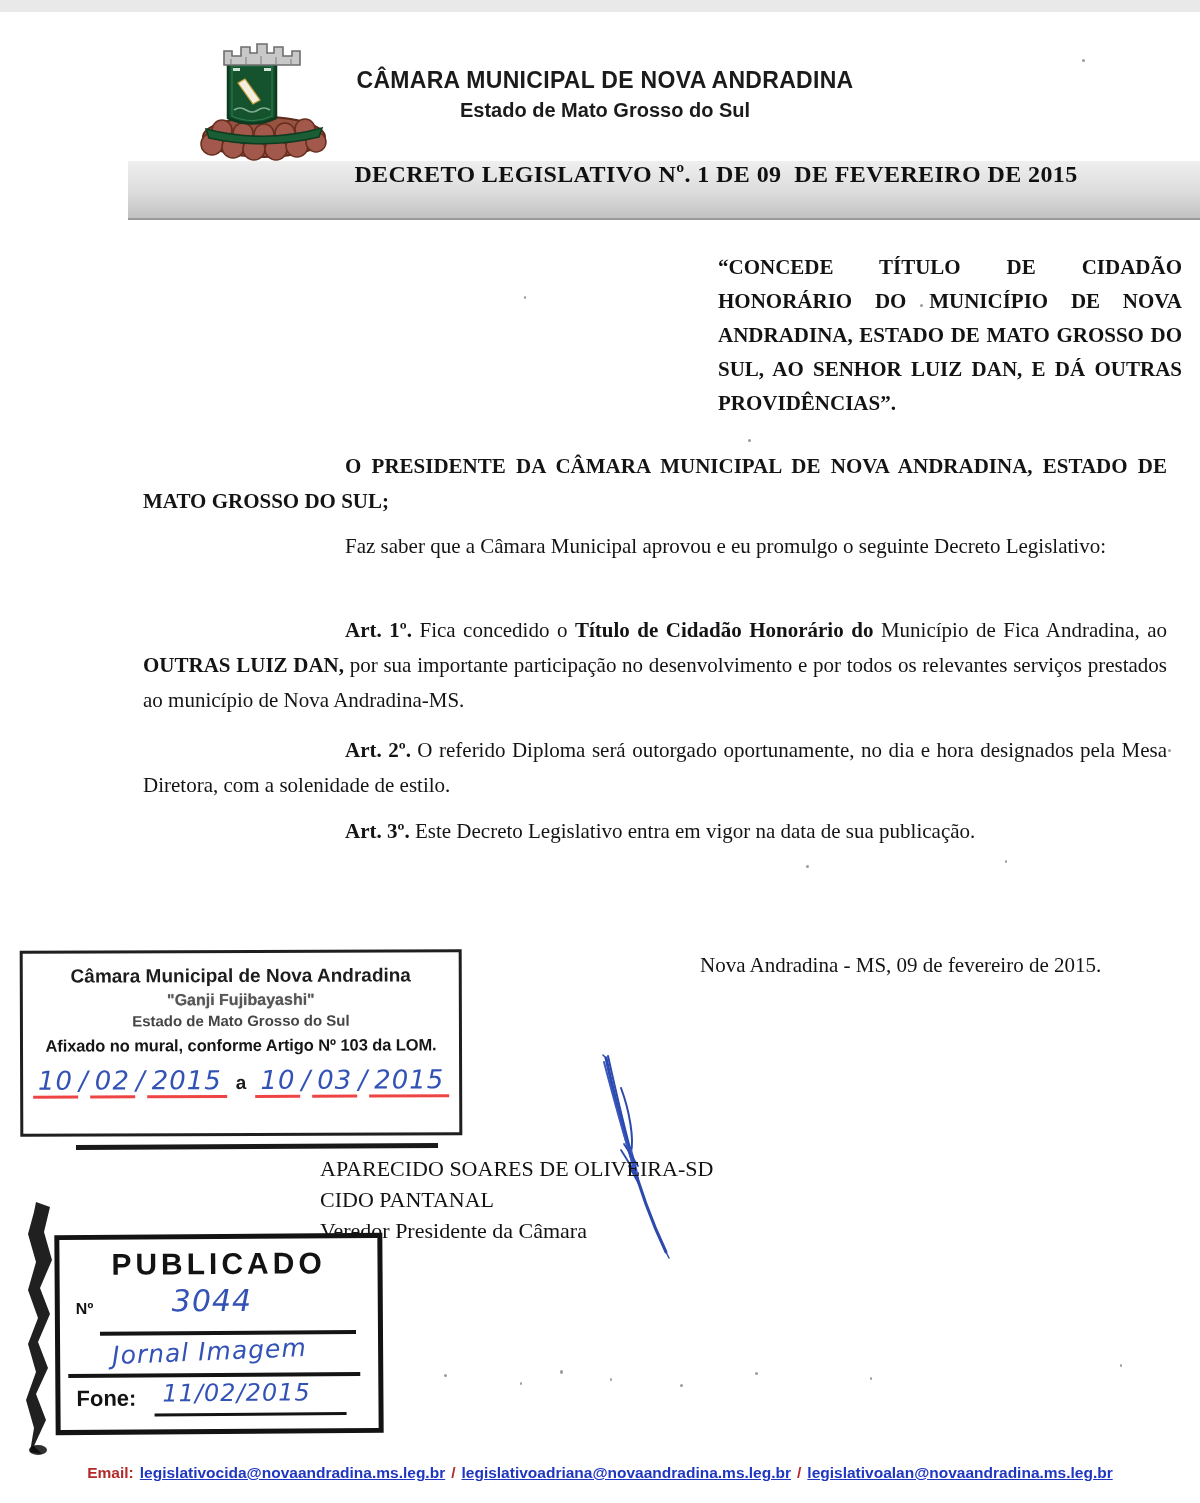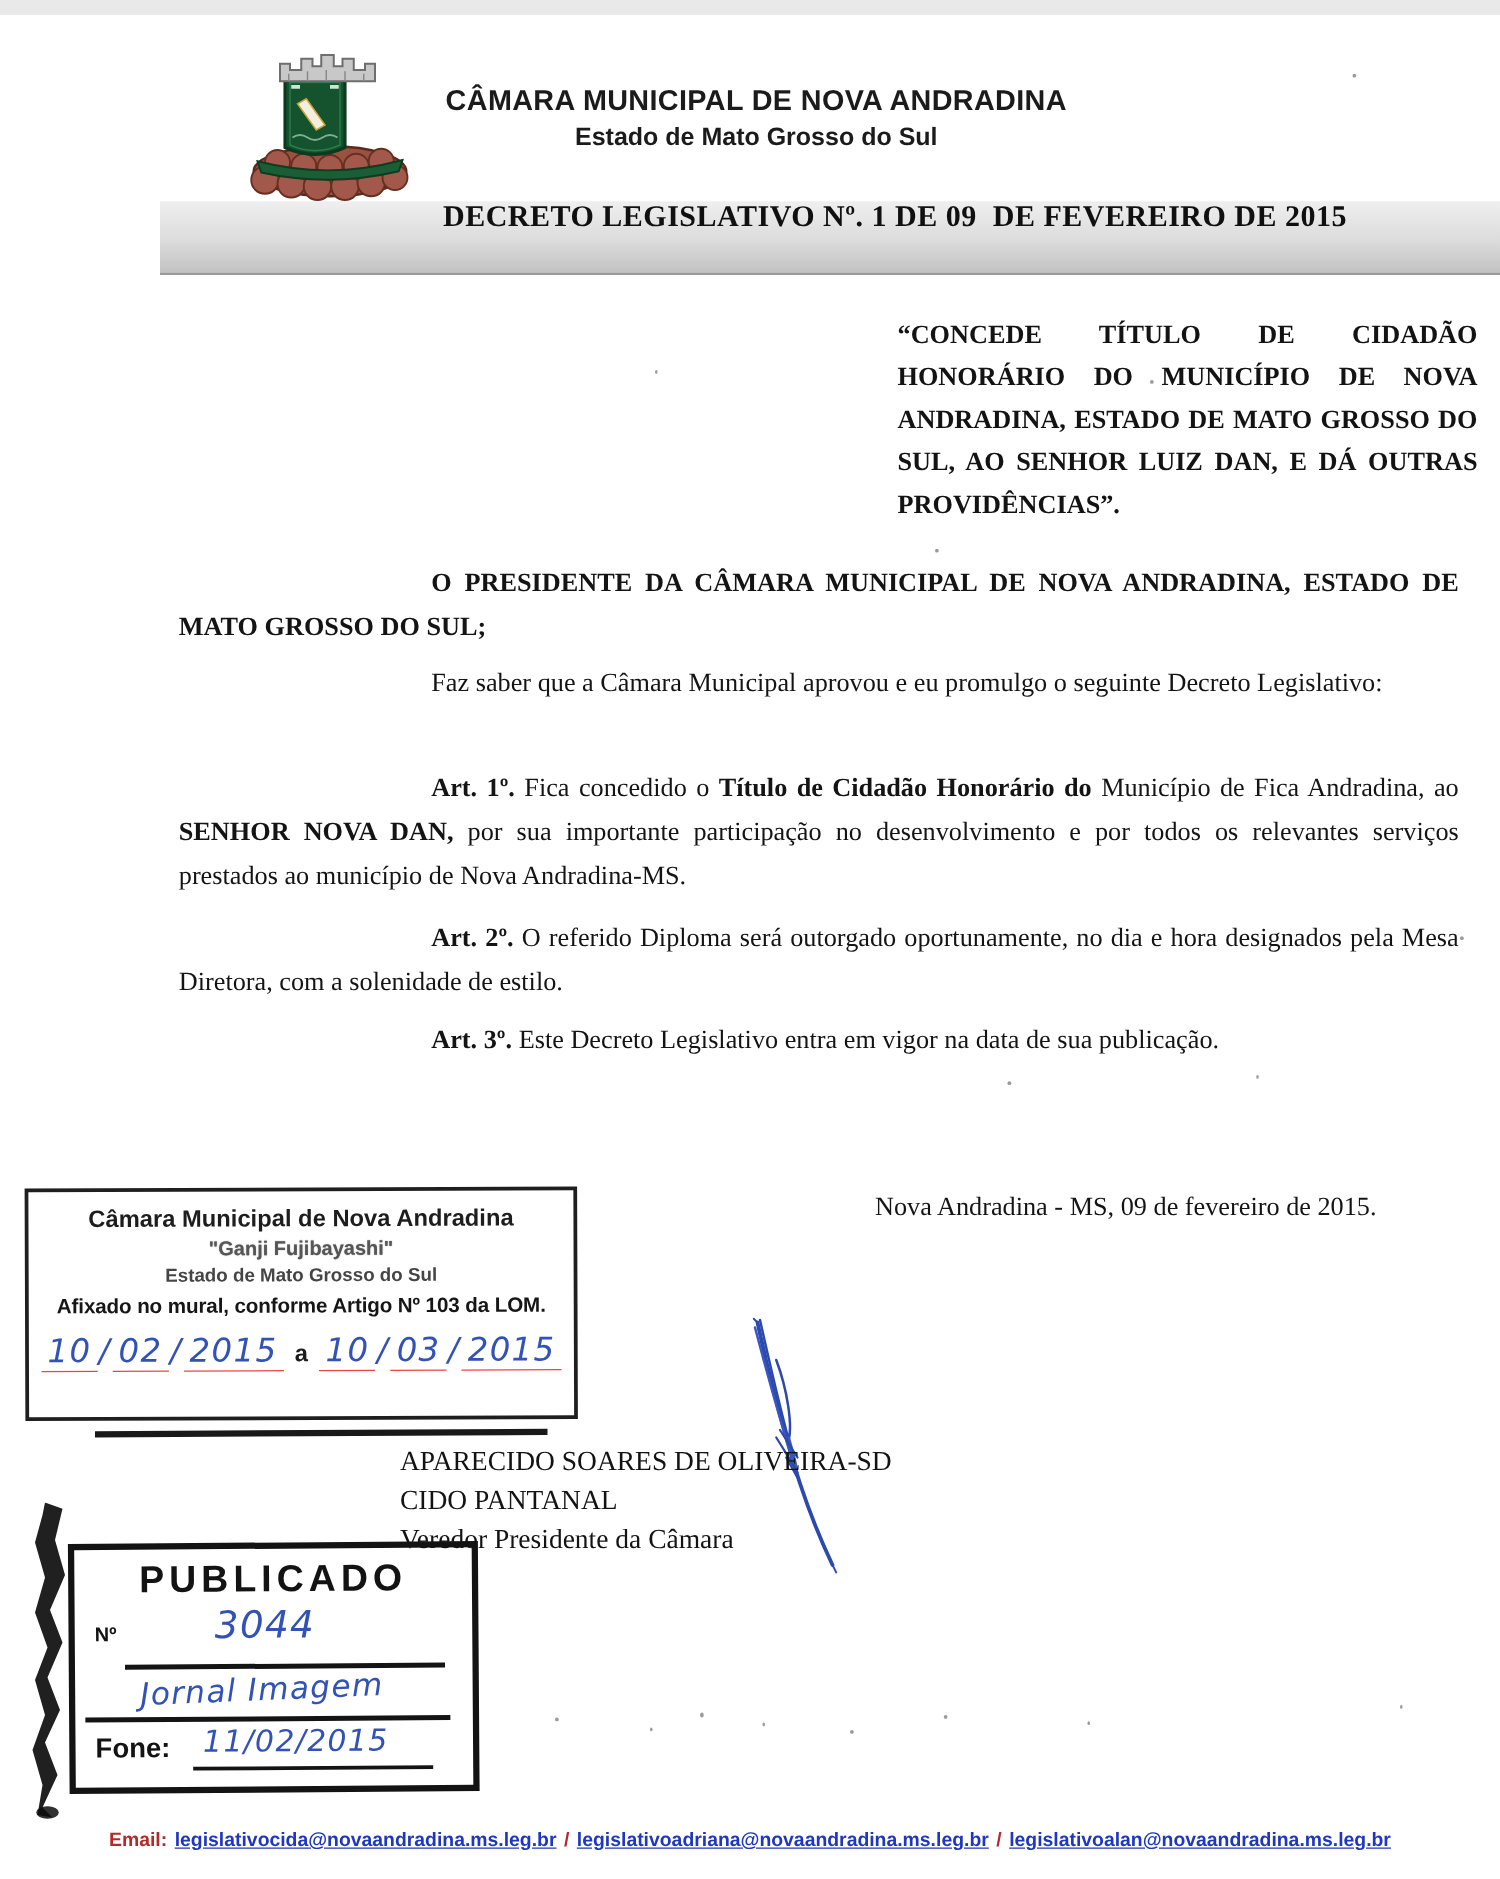--- a/index.html
+++ b/index.html
@@ -28,21 +28,21 @@
 
   
   .mural-stamp{position:absolute;left:20px;top:938px;width:436px;height:180px;border:3px solid #1f1f1f;
         text-align:center;font-family:"Liberation Sans",sans-serif;transform:rotate(-.2deg);}
   .ms-l1{margin-top:12px;font-size:19px;font-weight:bold;color:#1d1d1d;}
   .ms-l2{margin-top:4px;font-size:16px;font-weight:bold;color:#565656;text-shadow:0 0 1px #8a8a8a;}
   .ms-l3{margin-top:3px;font-size:15px;font-weight:bold;color:#454545;}
   .ms-l4{margin-top:7px;font-size:16.5px;font-weight:bold;color:#161616;letter-spacing:-.1px;}
   .ms-dates{margin-top:10px;font-size:26px;white-space:nowrap;}
   .hw{font-family:"DejaVu Sans",sans-serif;font-style:italic;color:#3352b5;letter-spacing:1px;}
-  .ms-dates .u{border-bottom:1px solid #ef4444;padding:0 5px;}
+  .ms-dates .u{border-bottom:3px solid #ef4444;padding:0 5px;}
   .ms-dates .s{margin:0 1px;}
   .ms-dates .sep{color:#1c1c1c;font-weight:bold;font-size:19px;margin:0 9px;font-style:normal;font-family:"Liberation Sans",sans-serif;}
   .thick-line{position:absolute;left:76px;top:1132px;width:362px;height:5px;background:#191919;transform:rotate(-.3deg);}
 
   
   .signature{position:absolute;left:574px;top:1040px;width:125px;height:210px;}
   .sign-block{position:absolute;left:320px;top:1141px;width:680px;text-align:left;font-weight:normal;color:#131313;}
   .sign-block div{font-size:22px;line-height:31px;}
 
   
@@ -114,21 +114,21 @@
 
   <div class="title-band">
     <span>DECRETO LEGISLATIVO Nº. 1 DE 09  DE FEVEREIRO DE 2015</span>
   </div>
 
   <p class="quote">“CONCEDE TÍTULO DE CIDADÃO HONORÁRIO DO MUNICÍPIO DE NOVA ANDRADINA, ESTADO DE MATO GROSSO DO SUL, AO SENHOR LUIZ DAN, E DÁ OUTRAS PROVIDÊNCIAS”.</p>
 
   <p class="para bold" style="top:437px">O PRESIDENTE DA CÂMARA MUNICIPAL DE NOVA ANDRADINA, ESTADO DE MATO GROSSO DO SUL;</p>
   <p class="para" style="top:517px">Faz saber que a Câmara Municipal aprovou e eu promulgo o seguinte Decreto Legislativo:</p>
 
-  <p class="para" style="top:601px"><b>Art. 1º.</b><span> Fica concedido o </span><b>Título de Cidadão Honorário do</b><span> Município de Fica Andradina, ao </span><b>SENHOR NOVA DAN,</b><span> por sua importante participação no desenvolvimento e por todos os relevantes serviços prestados ao município de Nova Andradina-MS.</span></p>
+  <p class="para" style="top:601px"><b>Art. 1º.</b><span> Fica concedido o </span><b>Título de Cidadão Honorário do</b><span> Município de Fica Andradina, ao </span><b>OUTRAS LUIZ DAN,</b><span> por sua importante participação no desenvolvimento e por todos os relevantes serviços prestados ao município de Nova Andradina-MS.</span></p>
 
   <p class="para" style="top:721px"><b>Art. 2º.</b><span> O referido Diploma será outorgado oportunamente, no dia e hora designados pela Mesa Diretora, com a solenidade de estilo.</span></p>
 
   <p class="para" style="top:802px"><b>Art. 3º.</b><span> Este Decreto Legislativo entra em vigor na data de sua publicação.</span></p>
 
 
   <p class="dateline">Nova Andradina - MS, 09 de fevereiro de 2015.</p>
 
   <div class="mural-stamp">
     <div class="ms-l1">Câmara Municipal de Nova Andradina</div>

